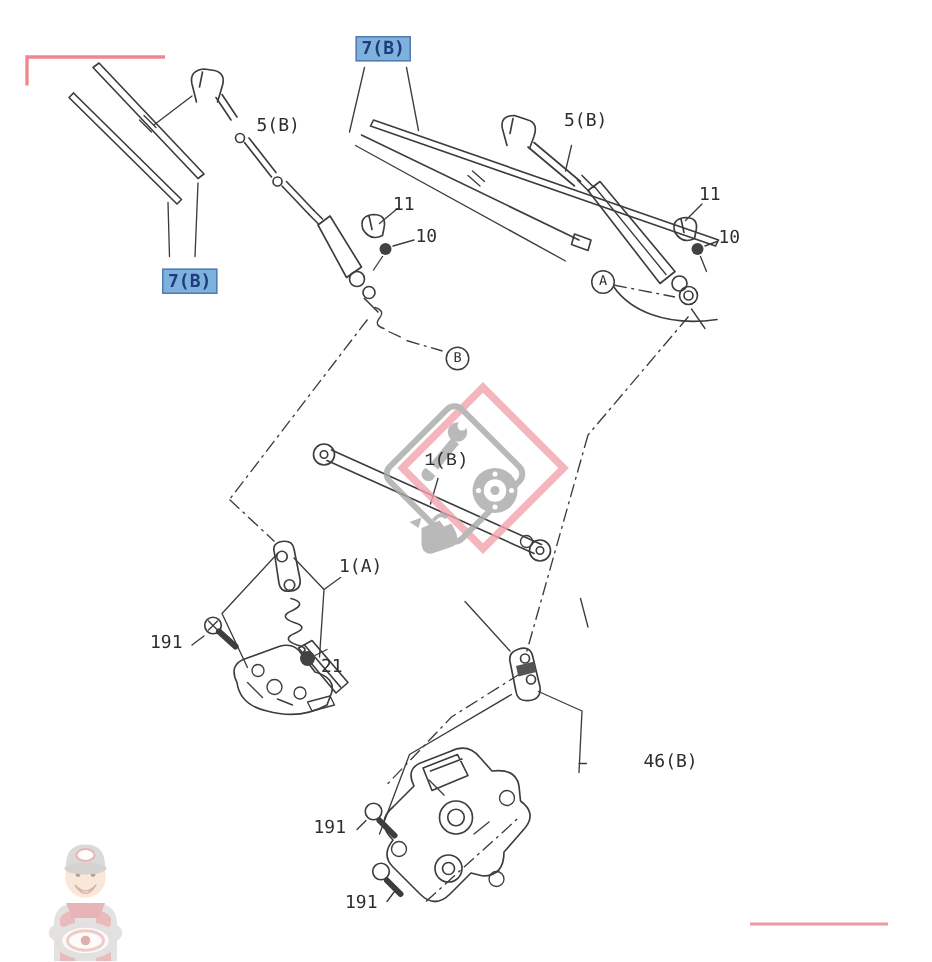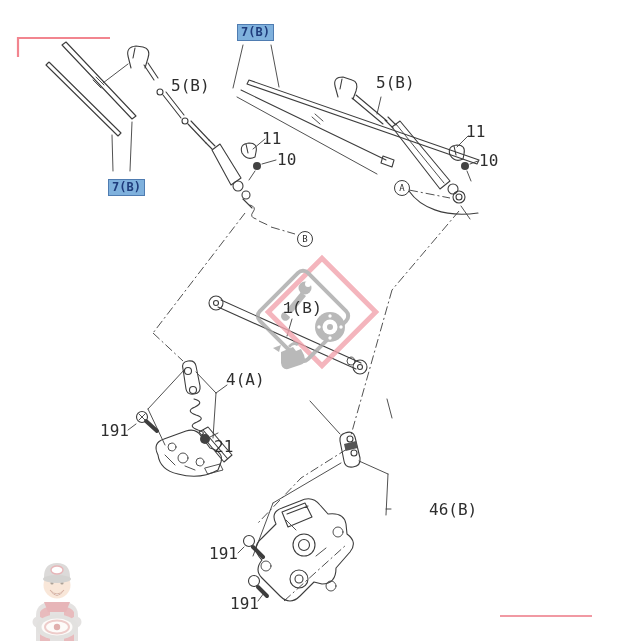--- a/index.html
+++ b/index.html
@@ -16,21 +16,21 @@
     position:relative;width:621px;height:641px;background:#ffffff;overflow:hidden;
     font-family:"DejaVu Sans Mono","Liberation Mono",monospace;
     border-radius:22px;
   }
   #stage svg.art{position:absolute;left:0;top:0;}
   .ln{stroke:var(--line);fill:none;stroke-width:1.1;stroke-linecap:round;stroke-linejoin:round;}
   .lnthin{stroke:var(--line);fill:none;stroke-width:0.9;stroke-linecap:round;stroke-linejoin:round;}
   .dash{stroke:var(--line);fill:none;stroke-width:0.9;stroke-dasharray:9 3 2 3;}
   .filldark{fill:#424242;stroke:none;}
   .callout{
-    position:absolute;font-size:16px;color:#2e2e2e;white-space:nowrap;line-height:1.1;
+    position:absolute;font-size:12px;color:#2e2e2e;white-space:nowrap;line-height:1.1;
     font-family:"DejaVu Sans Mono","Liberation Mono",monospace;
   }
   .hl{
     background:var(--highlight-bg);color:var(--highlight-text);font-weight:bold;
     padding:1px 3px;border:1px solid rgba(40,80,140,.55);font-size:12px;cursor:pointer;
   }
   .refc{
     position:absolute;width:14px;height:14px;border:1.3px solid #3d3d3d;border-radius:50%;
     display:flex;align-items:center;justify-content:center;
     font-size:9px;color:#2e2e2e;background:#fff;
@@ -241,21 +241,21 @@
   <div class="callout" style="left:466px;top:123px;">11</div>
 
   <div class="callout" style="left:479px;top:152px;">10</div>
 
   <div class="refc" style="left:394px;top:180px;">A</div>
 
   <div class="refc" style="left:297px;top:231px;">B</div>
 
   <div class="callout" style="left:283px;top:301px;font-family:Liberation Mono, monospace;">1(B)</div>
 
-  <div class="callout" style="left:226px;top:371px;">4(A)</div>
+  <div class="callout" style="left:226px;top:371px;">1(A)</div>
 
   <div class="callout" style="left:214px;top:438px;">21</div>
 
   <div class="callout" style="left:100px;top:422px;">191</div>
 
   <div class="callout" style="left:209px;top:545px;">191</div>
 
   <div class="callout" style="left:230px;top:595px;">191</div>
 
   <div class="callout" style="left:389px;top:501px;margin-left:40px;">46(B)</div>

